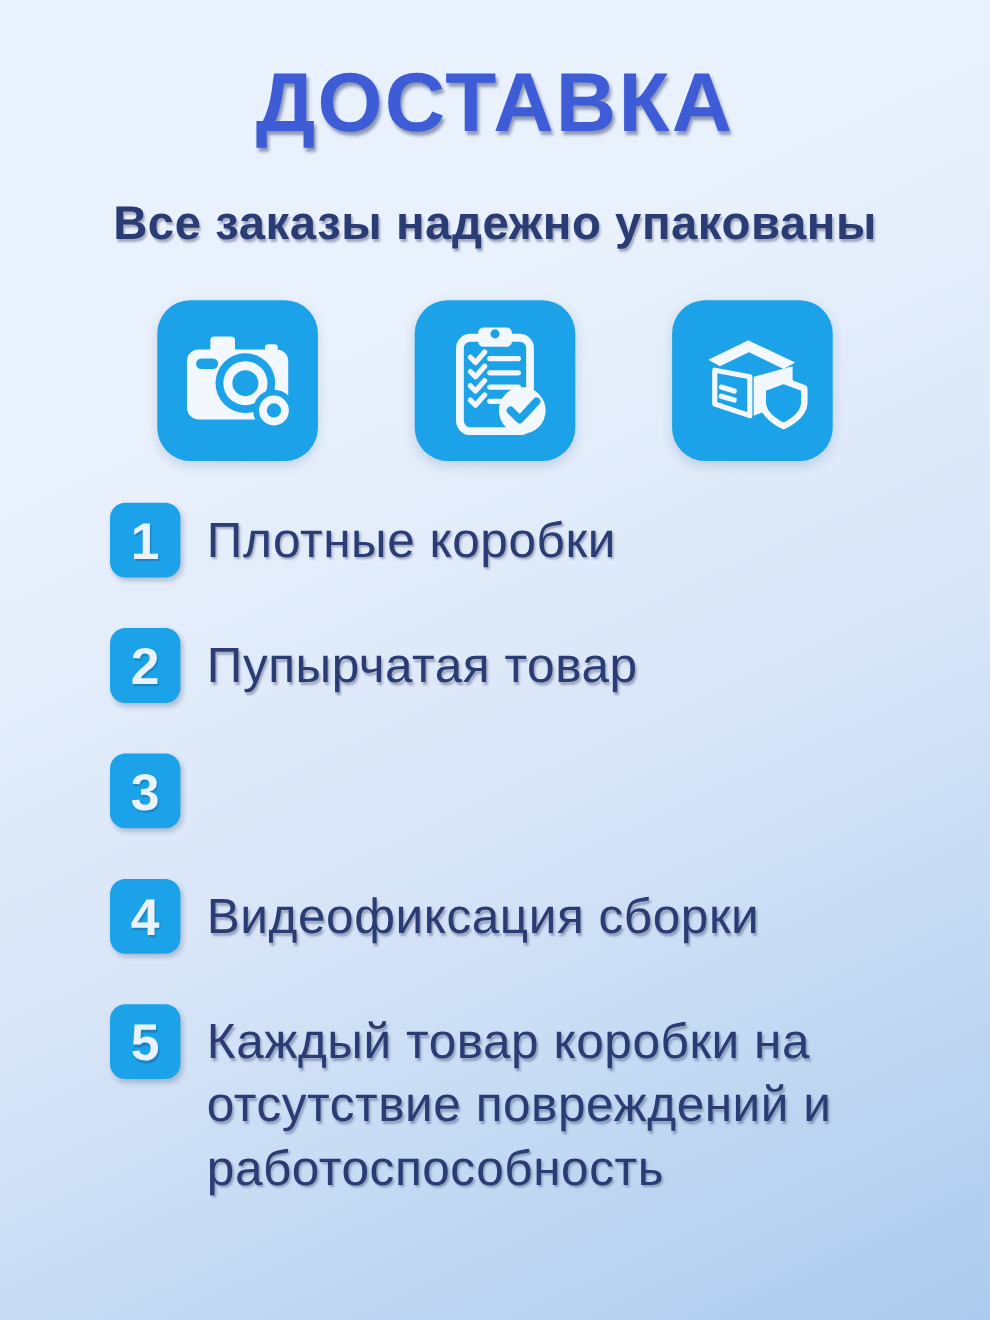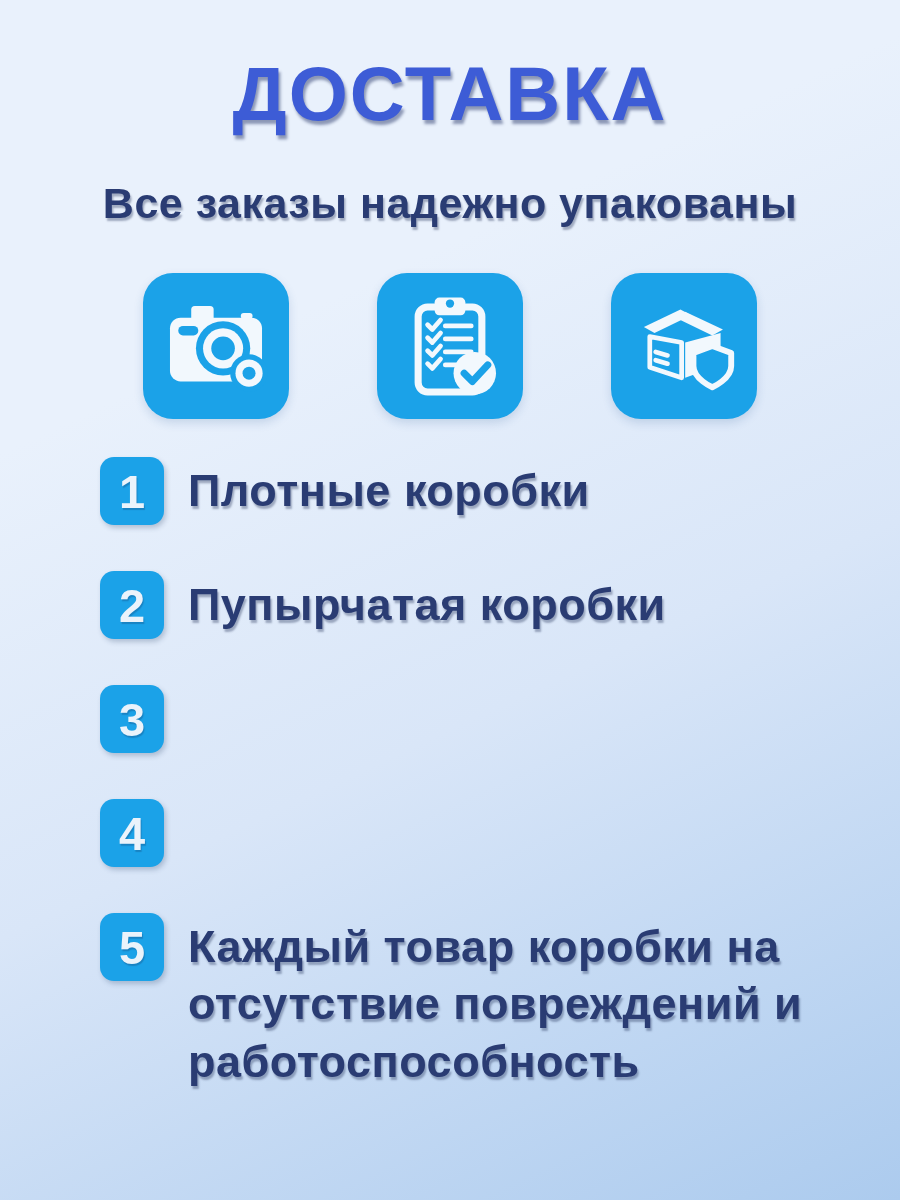--- a/index.html
+++ b/index.html
@@ -60,21 +60,21 @@
     width:64px;height:68px;border-radius:14px;
     background:var(--accent-blue);
     box-shadow:2px 3px 5px rgba(30,60,100,0.25);
     display:flex;align-items:center;justify-content:center;
     font-size:47px;font-weight:700;color:#EAF3FB;
     text-shadow:1px 2px 1px rgba(20,60,110,0.3);
   }
   .item-text{
     margin-top:5px;
     max-width:660px;
-    font-size:45px;font-weight:700;letter-spacing:0.5px;line-height:1.27;
+    font-size:45px;font-weight:400;letter-spacing:0.5px;line-height:1.27;
     color:var(--text-navy);
     text-shadow:1.5px 2.5px 2px rgba(25,40,80,0.35);
   }
 </style>
 </head>
 <body>
 
 <div class="canvas">
 
   <div class="title">ДОСТАВКА</div>
@@ -134,29 +134,30 @@
 
   <div class="list">
 
     <div class="list-row">
       <div class="num-badge">1</div>
       <div class="item-text">Плотные коробки</div>
     </div>
 
     <div class="list-row">
       <div class="num-badge">2</div>
-      <div class="item-text">Пупырчатая коробки</div>
+      <div class="item-text">Пупырчатая товар</div>
     </div>
 
     <div class="list-row">
       <div class="num-badge">3</div>
     </div>
 
     <div class="list-row">
       <div class="num-badge">4</div>
+      <div class="item-text">Видеофиксация сборки</div>
     </div>
 
     <div class="list-row">
       <div class="num-badge">5</div>
       <div class="item-text">Каждый товар коробки на отсутствие повреждений и работоспособность</div>
     </div>
 
   </div>
 
 </div>

